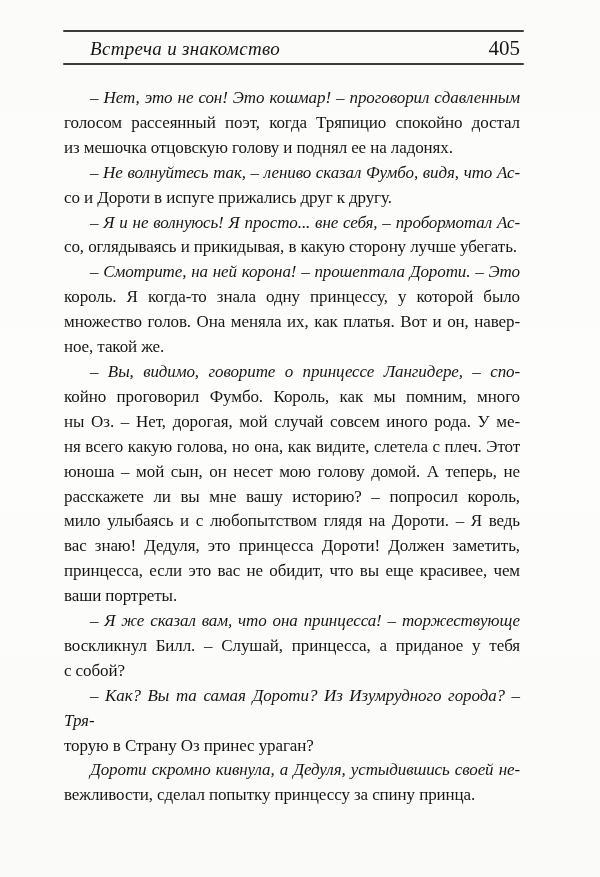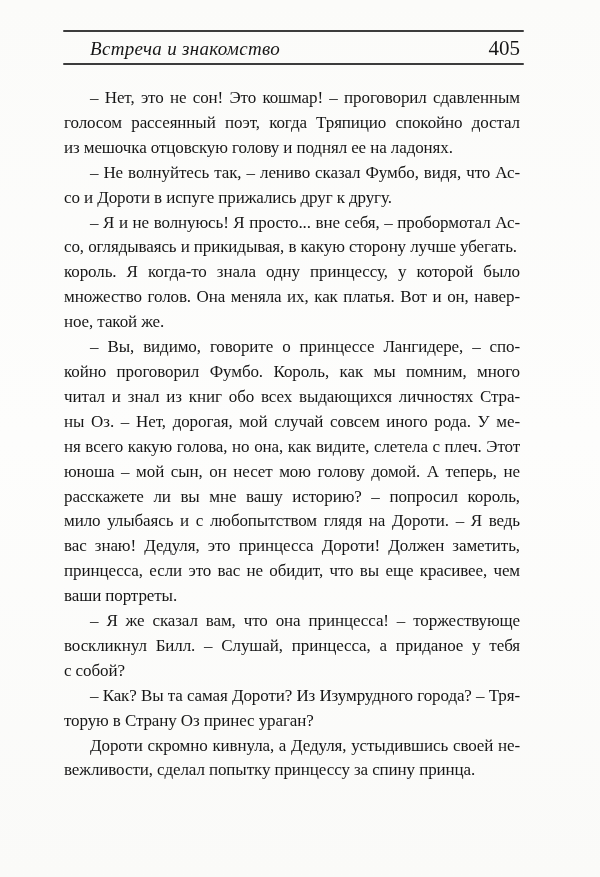--- a/index.html
+++ b/index.html
@@ -59,20 +59,21 @@
   .line {
     text-align: justify;
     text-align-last: justify;
     white-space: normal;
   }
   .line.final {
     text-align-last: left;
   }
   .line.first {
     text-indent: 26px;
+    font-style: italic;
   }
 </style>
 </head>
 <body>
 
 <div class="page">
   <div class="header">
     <div class="rule"></div>
     <div class="header-row">
       <span class="running-title">Встреча и знакомство</span>
@@ -82,26 +83,26 @@
   </div>
 
   <div class="body-text">
       <div class="line first">– Нет, это не сон! Это кошмар! – проговорил сдавленным</div>
       <div class="line">голосом рассеянный поэт, когда Тряпицио спокойно достал</div>
       <div class="line final">из мешочка отцовскую голову и поднял ее на ладонях.</div>
       <div class="line first">– Не волнуйтесь так, – лениво сказал Фумбо, видя, что Ас-</div>
       <div class="line final">со и Дороти в испуге прижались друг к другу.</div>
       <div class="line first">– Я и не волнуюсь! Я просто... вне себя, – пробормотал Ас-</div>
       <div class="line final">со, оглядываясь и прикидывая, в какую сторону лучше убегать.</div>
+      <div class="line first">– Смотрите, на ней корона! – прошептала Дороти. – Это</div>
       <div class="line">король. Я когда-то знала одну принцессу, у которой было</div>
       <div class="line">множество голов. Она меняла их, как платья. Вот и он, навер-</div>
       <div class="line final">ное, такой же.</div>
       <div class="line first">– Вы, видимо, говорите о принцессе Лангидере, – спо-</div>
       <div class="line">койно проговорил Фумбо. Король, как мы помним, много</div>
-      <div class="line">читал и знал из книг обо всех выдающихся личностях Стра-</div>
       <div class="line">ны Оз. – Нет, дорогая, мой случай совсем иного рода. У ме-</div>
       <div class="line">ня всего какую голова, но она, как видите, слетела с плеч. Этот</div>
       <div class="line">юноша – мой сын, он несет мою голову домой. А теперь, не</div>
       <div class="line">расскажете ли вы мне вашу историю? – попросил король,</div>
       <div class="line">мило улыбаясь и с любопытством глядя на Дороти. – Я ведь</div>
       <div class="line">вас знаю! Дедуля, это принцесса Дороти! Должен заметить,</div>
       <div class="line">принцесса, если это вас не обидит, что вы еще красивее, чем</div>
       <div class="line final">ваши портреты.</div>
       <div class="line first">– Я же сказал вам, что она принцесса! – торжествующе</div>
       <div class="line">воскликнул Билл. – Слушай, принцесса, а приданое у тебя</div>

